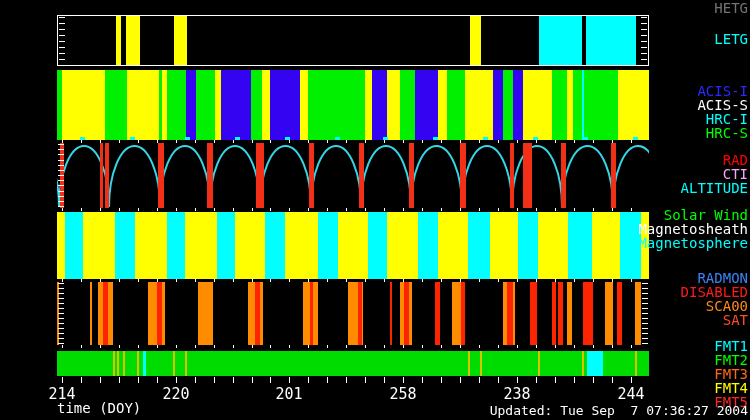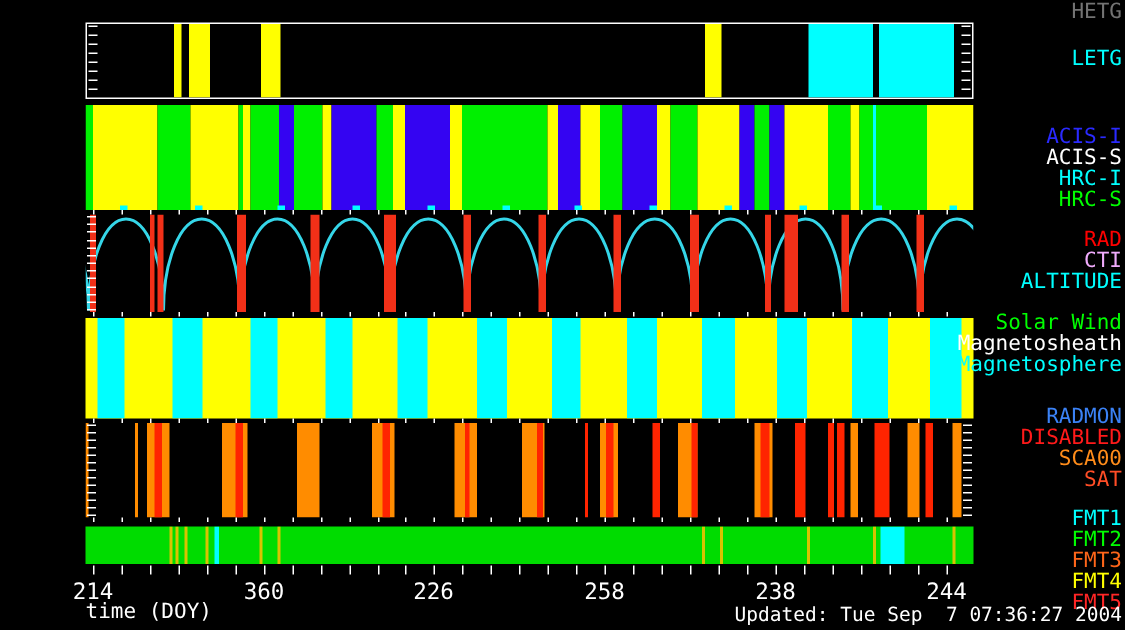--- a/index.html
+++ b/index.html
@@ -363,22 +363,22 @@
       <div class="daytick" style="left: 479px; top: 377px; height: 6px;"></div>
       <div class="daytick" style="left: 498px; top: 377px; height: 6px;"></div>
       <div class="daytick" style="left: 517px; top: 377px; height: 6px;"></div>
       <div class="daytick" style="left: 536px; top: 377px; height: 6px;"></div>
       <div class="daytick" style="left: 555px; top: 377px; height: 6px;"></div>
       <div class="daytick" style="left: 574px; top: 377px; height: 6px;"></div>
       <div class="daytick" style="left: 593px; top: 377px; height: 6px;"></div>
       <div class="daytick" style="left: 612px; top: 377px; height: 6px;"></div>
       <div class="daytick" style="left: 631px; top: 377px; height: 6px;"></div>
       <div class="xticklabel" style="left: 45px; top: 385px;">214</div>
-      <div class="xticklabel" style="left: 159px; top: 385px;">360</div>
-      <div class="xticklabel" style="left: 272px; top: 385px;">226</div>
+      <div class="xticklabel" style="left: 159px; top: 385px;">220</div>
+      <div class="xticklabel" style="left: 272px; top: 385px;">201</div>
       <div class="xticklabel" style="left: 386px; top: 385px;">258</div>
       <div class="xticklabel" style="left: 500px; top: 385px;">238</div>
       <div class="xticklabel" style="left: 614px; top: 385px;">244</div>
       <div class="rlabel" style="top: 1px; color: #737373;">HETG</div>
       <div class="rlabel" style="top: 32px; color: rgb(0, 255, 255);">LETG</div>
       <div class="rlabel" style="top: 84px; color: rgb(42, 42, 255);">ACIS-I</div>
       <div class="rlabel" style="top: 98px; color: rgb(255, 255, 255);">ACIS-S</div>
       <div class="rlabel" style="top: 112px; color: rgb(0, 255, 255);">HRC-I</div>
       <div class="rlabel" style="top: 126px; color: rgb(0, 255, 0);">HRC-S</div>
       <div class="rlabel" style="top: 153px; color: rgb(255, 0, 0);">RAD</div>

